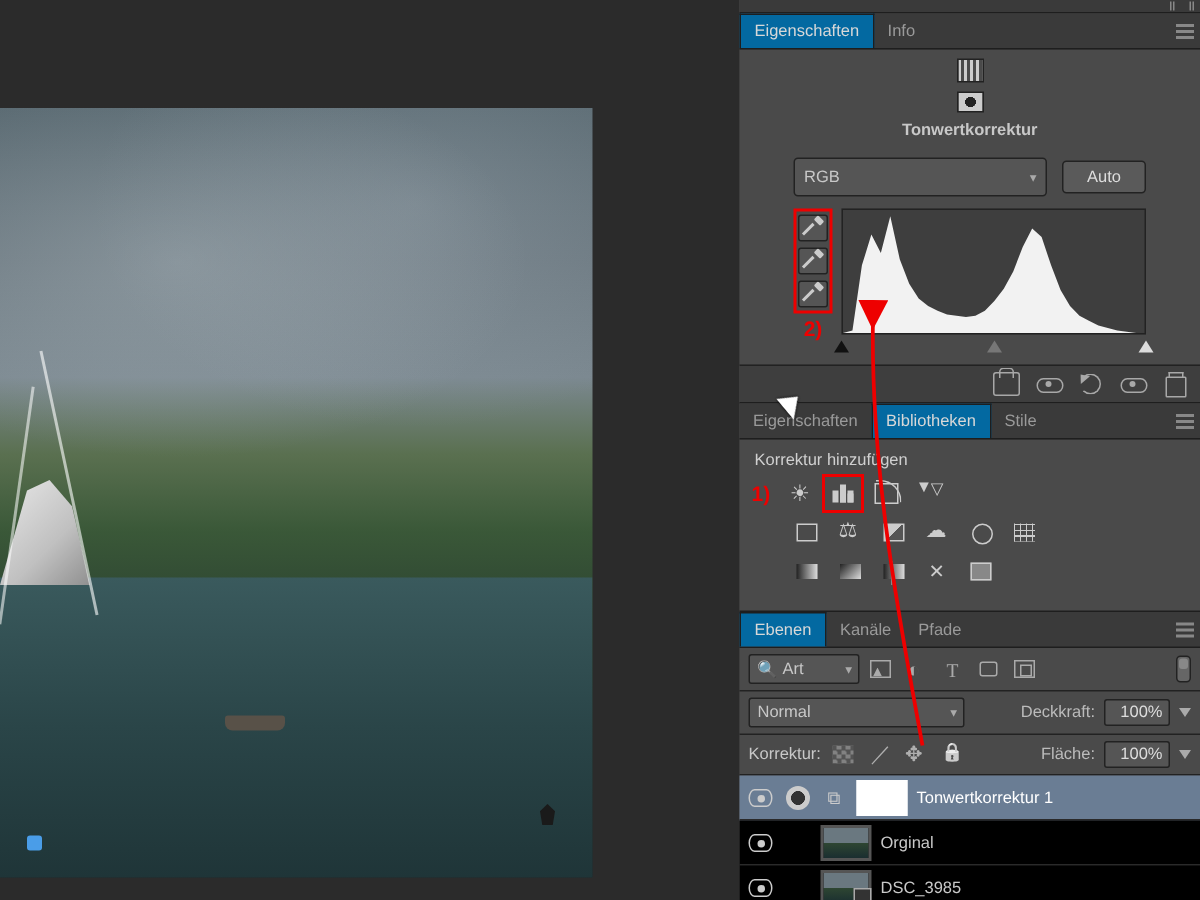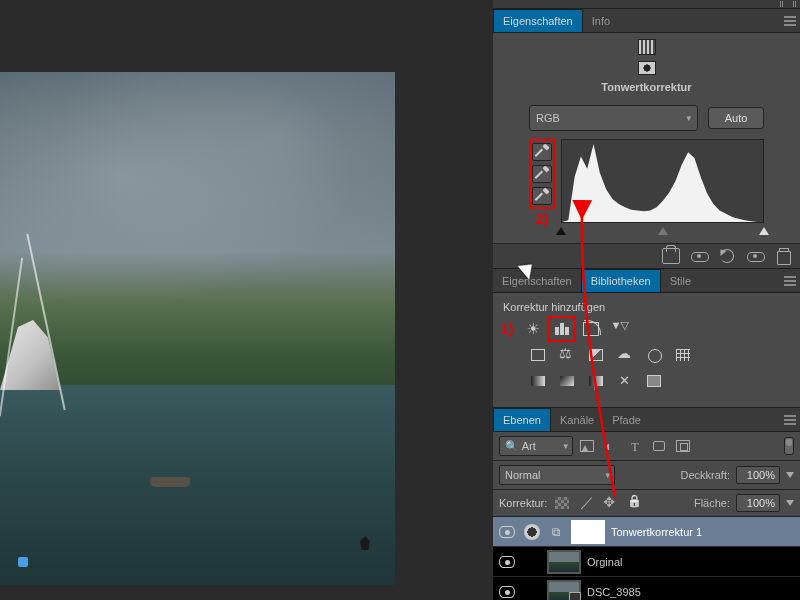--- a/index.html
+++ b/index.html
@@ -100,21 +100,21 @@
 .fi-img::after{content:"";position:absolute;left:4px;bottom:3px;width:6px;height:6px;background:#bbb;clip-path:polygon(0 100%,50% 0,100% 100%);}
 .fi-adj::before{content:"◐";position:absolute;left:3px;top:0;color:#bbb;font-size:14px;}
 .fi-t::before{content:"T";position:absolute;left:5px;top:1px;color:#bbb;font-size:13px;font-family:serif;}
 .fi-shape::before{content:"";position:absolute;inset:3px;border:1.5px solid #bbb;border-radius:2px;}
 .fi-smart::before{content:"";position:absolute;inset:2px;border:1.5px solid #bbb;}
 .fi-smart::after{content:"";position:absolute;left:6px;top:5px;width:6px;height:6px;border:1.5px solid #bbb;}
 .toggle-pill { width: 10px; height: 18px; background: #666; border:1px solid #222; border-radius: 3px; margin-left: auto; position: relative;}
 .toggle-pill::after{content:"";position:absolute;left:1px;top:1px;right:1px;height:7px;background:#888;border-radius:2px;}
 
 .blend-row, .lock-row { display: flex; align-items: center; gap: 6px; padding: 4px 6px; border-bottom: 1px solid #222; }
-.blend-select { width: 116px; }
+.blend-select { width: 144px; }
 .label-r { margin-left: auto; color: #bbb; }
 .pct-field { width: 44px; height: 18px; background: #555; border: 1px solid #222; border-radius: 2px; text-align: right; padding: 2px 4px; color: #ddd; }
 .popup-tri { width:0;height:0;border-left:4px solid transparent;border-right:4px solid transparent;border-top:6px solid #aaa;}
 
 .lock-icon { width:18px; height:16px; position:relative; opacity:.9;}
 .li-pix::before{content:"";position:absolute;inset:2px;background:repeating-conic-gradient(#888 0 25%,#555 0 50%) 0 0/6px 6px;}
 .li-brush::before{content:"／";position:absolute;left:3px;top:-1px;color:#bbb;font-size:14px;}
 .li-move::before{content:"✥";position:absolute;left:2px;top:-1px;color:#bbb;font-size:14px;}
 .li-all::before{content:"🔒";position:absolute;left:2px;top:-1px;font-size:12px;filter:grayscale(1) brightness(1.3);}
 

